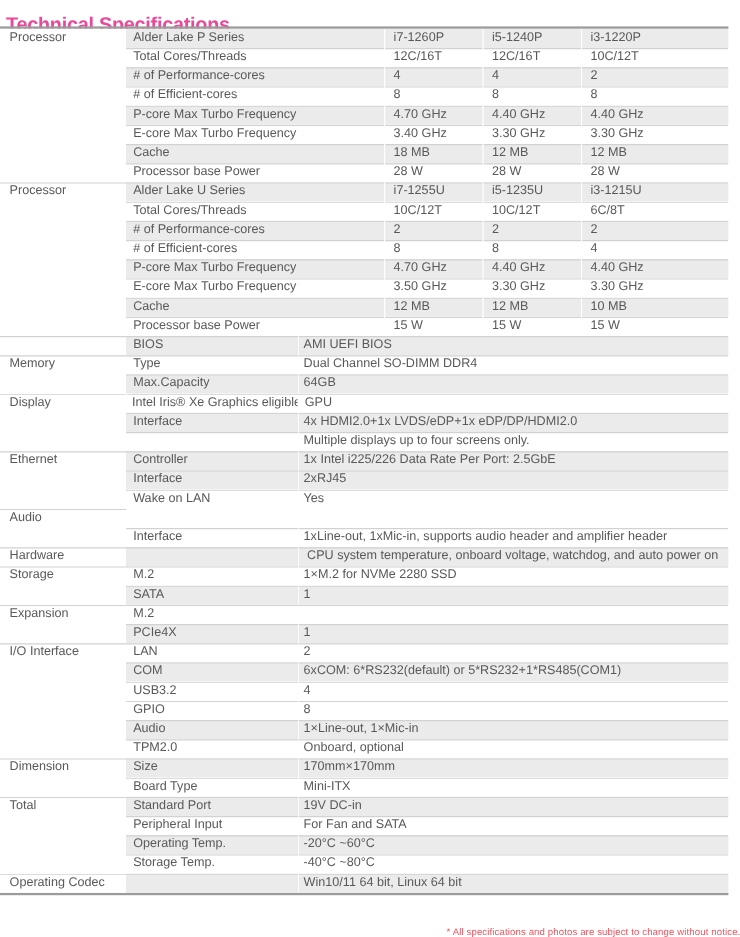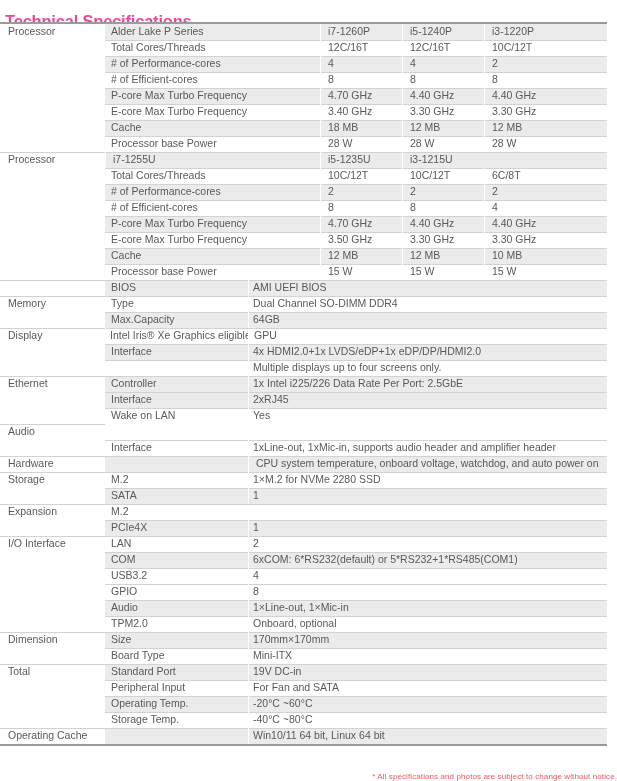--- a/index.html
+++ b/index.html
@@ -110,20 +110,21 @@
       <div class="body proc">
         <div class="cell label">Processor base Power</div>
         <div class="cell val">28 W</div>
         <div class="cell val">28 W</div>
         <div class="cell val">28 W</div>
       </div>
     </div>
     <div class="row odd section">
       <div class="cell cat">Processor</div>
       <div class="body proc">
+        <div class="cell label">Alder Lake U Series</div>
         <div class="cell val">i7-1255U</div>
         <div class="cell val">i5-1235U</div>
         <div class="cell val">i3-1215U</div>
       </div>
     </div>
     <div class="row">
       <div class="cell cat"></div>
       <div class="body proc">
         <div class="cell label">Total Cores/Threads</div>
         <div class="cell val">10C/12T</div>
@@ -370,21 +371,21 @@
       </div>
     </div>
     <div class="row">
       <div class="cell cat"></div>
       <div class="body merged">
         <div class="cell label">Storage Temp.</div>
         <div class="cell mval">-40°C ~80°C</div>
       </div>
     </div>
     <div class="row odd section">
-      <div class="cell cat">Operating Cache</div>
+      <div class="cell cat">Operating Codec</div>
       <div class="body merged">
         <div class="cell label"></div>
         <div class="cell mval">Win10/11 64 bit, Linux 64 bit</div>
       </div>
     </div>
   </div>
 
 <div class="footnote" style="color: rgb(239, 85, 96);">* All specifications and photos are subject to change without notice.</div>
 
 </body></html>

